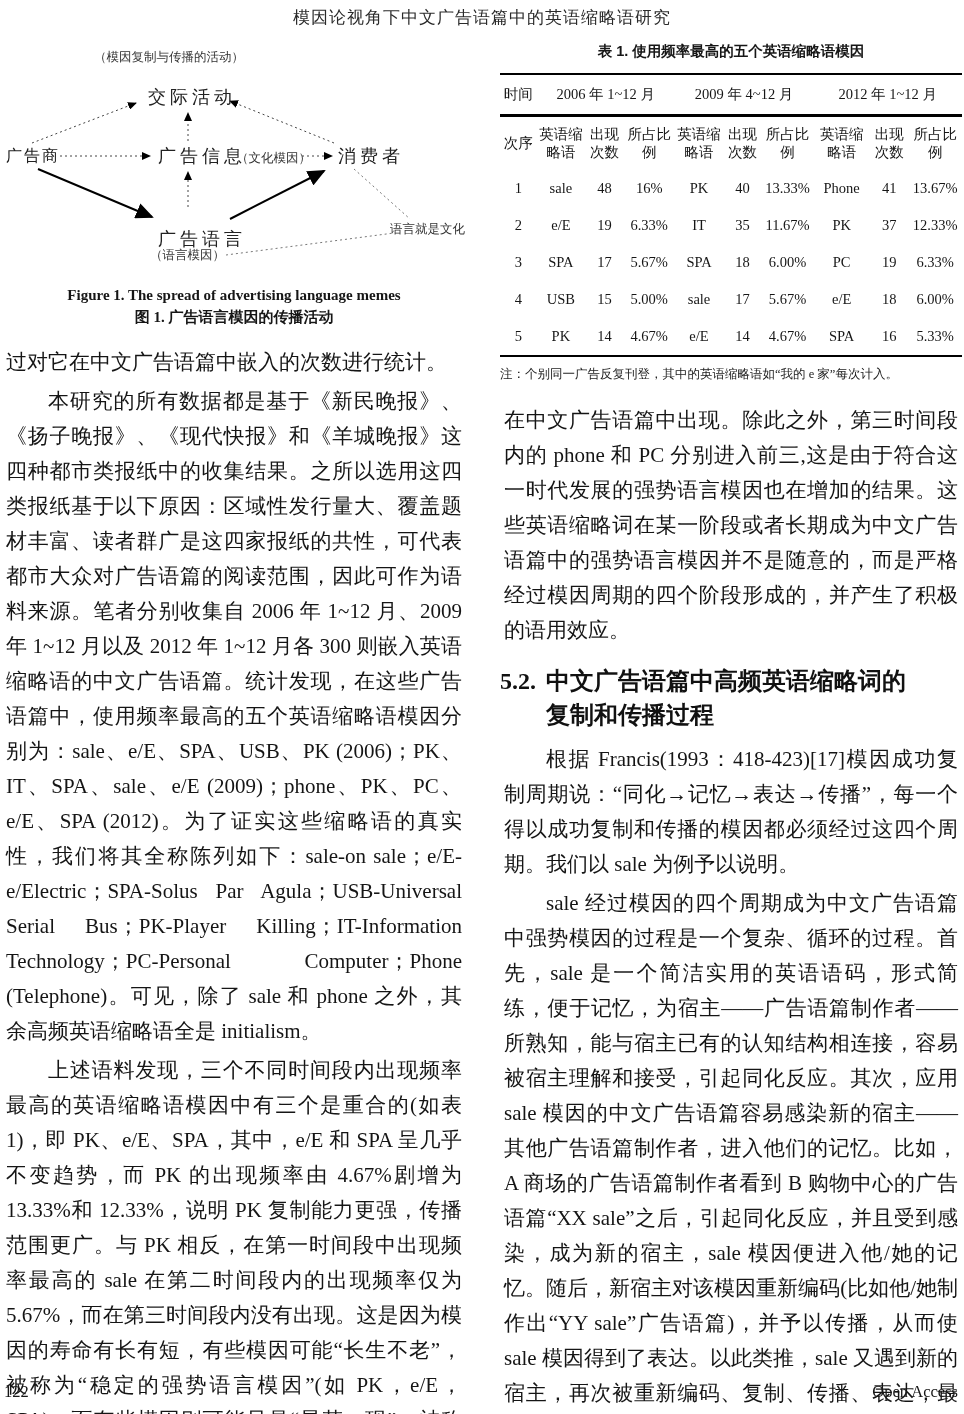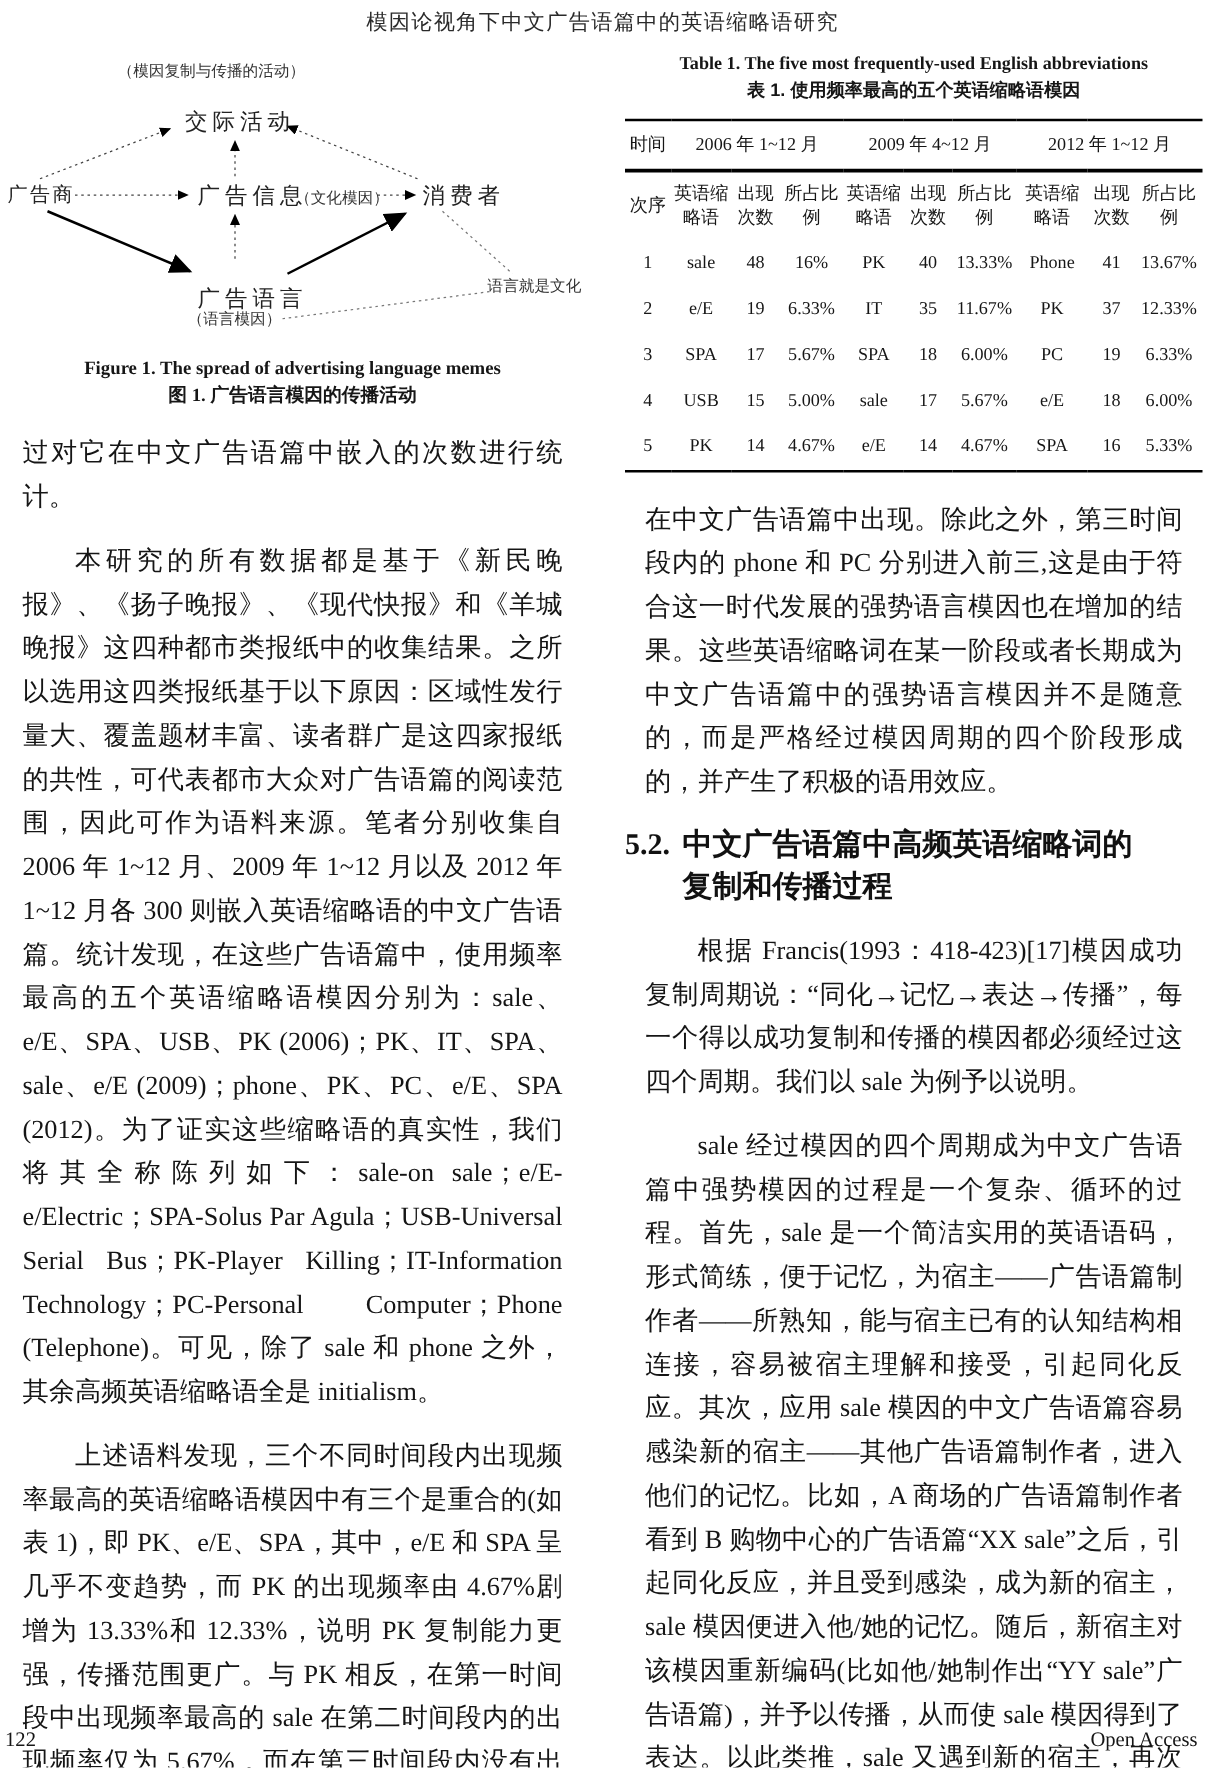--- a/index.html
+++ b/index.html
@@ -41,21 +41,21 @@
   table.data-table th, table.data-table td {
     font-weight:normal; text-align:center; padding:6px 1px; line-height:1.3;
   }
   tr.period-row th { border-bottom:3px solid #000000; padding:10px 0; }
   tr.colhead-row th { padding:8px 1px; }
   table.data-table td { padding:9px 1px; }
   .tab-note { font-size:12.5px; margin-top:9px; color:#222; }
 
   
   .para {
-    margin:16px; font-size:21px; line-height:35px;
+    margin:4px; font-size:21px; line-height:35px;
     text-align:justify; text-justify:inter-ideograph; color:#151515;
   }
   .para.indent { text-indent:2em; }
 
   .section-heading {
     display:flex; margin:16px 0 10px 0;
     font-family:"Liberation Sans", sans-serif;
     font-weight:bold; font-size:24px; line-height:34px; color:#111;
   }
   .sec-num { margin-right:10px; font-family:"Liberation Serif", serif; }
@@ -114,21 +114,20 @@
           <p class="para">过对它在中文广告语篇中嵌入的次数进行统计。</p>
           <p class="para indent">本研究的所有数据都是基于《新民晚报》、《扬子晚报》、《现代快报》和《羊城晚报》这四种都市类报纸中的收集结果。之所以选用这四类报纸基于以下原因：区域性发行量大、覆盖题材丰富、读者群广是这四家报纸的共性，可代表都市大众对广告语篇的阅读范围，因此可作为语料来源。笔者分别收集自 2006 年 1~12 月、2009 年 1~12 月以及 2012 年 1~12 月各 300 则嵌入英语缩略语的中文广告语篇。统计发现，在这些广告语篇中，使用频率最高的五个英语缩略语模因分别为：sale、e/E、SPA、USB、PK (2006)；PK、IT、SPA、sale、e/E (2009)；phone、PK、PC、e/E、SPA (2012)。为了证实这些缩略语的真实性，我们将其全称陈列如下：sale-on sale；e/E-e/Electric；SPA-Solus Par Agula；USB-Universal Serial Bus；PK-Player Killing；IT-Information Technology；PC-Personal Computer；Phone (Telephone)。可见，除了 sale 和 phone 之外，其余高频英语缩略语全是 initialism。</p>
           <p class="para indent">上述语料发现，三个不同时间段内出现频率最高的英语缩略语模因中有三个是重合的(如表 1)，即 PK、e/E、SPA，其中，e/E 和 SPA 呈几乎不变趋势，而 PK 的出现频率由 4.67%剧增为 13.33%和 12.33%，说明 PK 复制能力更强，传播范围更广。与 PK 相反，在第一时间段中出现频率最高的 sale 在第二时间段内的出现频率仅为 5.67%，而在第三时间段内没有出现。这是因为模因的寿命有长有短，有些模因可能“长生不老”，被称为“稳定的强势语言模因”(如 PK，e/E，SPA)；而有些模因则可能只是“昙花一现”，被称作“变动的强势语言模因”。当然，有朝一日它还可能“死灰复燃”、“东山再起” (何自然，2007：143)[14]。语料中，Sale、USB、IT 均作为变动的强势语言模因</p>
         </div>
     </div>
 
     <div class="col-right">
 
       <div class="table-block">
         <div class="tab-caption">
-          <div class="tab-cap-en">Table 1. The five most frequently-used English abbreviations</div>
           <div class="tab-cap-zh">表 1. 使用频率最高的五个英语缩略语模因</div>
         </div>
         <table class="data-table">
           <colgroup>
             <col style="width:38px">
             <col style="width:50px">
               <col style="width:40px">
               <col style="width:52px">
             <col style="width:50px">
               <col style="width:40px">
@@ -213,20 +212,21 @@
                 <td>4.67%</td>
                 <td>e/E</td>
                 <td>14</td>
                 <td>4.67%</td>
                 <td>SPA</td>
                 <td>16</td>
                 <td>5.33%</td>
               </tr>
             </tbody>
         </table>
+        <div class="tab-note">注：个别同一广告反复刊登，其中的英语缩略语如“我的 e 家”每次计入。</div>
       </div>
 
       <div id="right-intro-paras">
           <p class="para">在中文广告语篇中出现。除此之外，第三时间段内的 phone 和 PC 分别进入前三,这是由于符合这一时代发展的强势语言模因也在增加的结果。这些英语缩略词在某一阶段或者长期成为中文广告语篇中的强势语言模因并不是随意的，而是严格经过模因周期的四个阶段形成的，并产生了积极的语用效应。</p>
         </div>
 
       <div class="section-heading">
         <span class="sec-num">5.2.</span>
         <span class="sec-text">
           <span>中文广告语篇中高频英语缩略词的</span><br>

